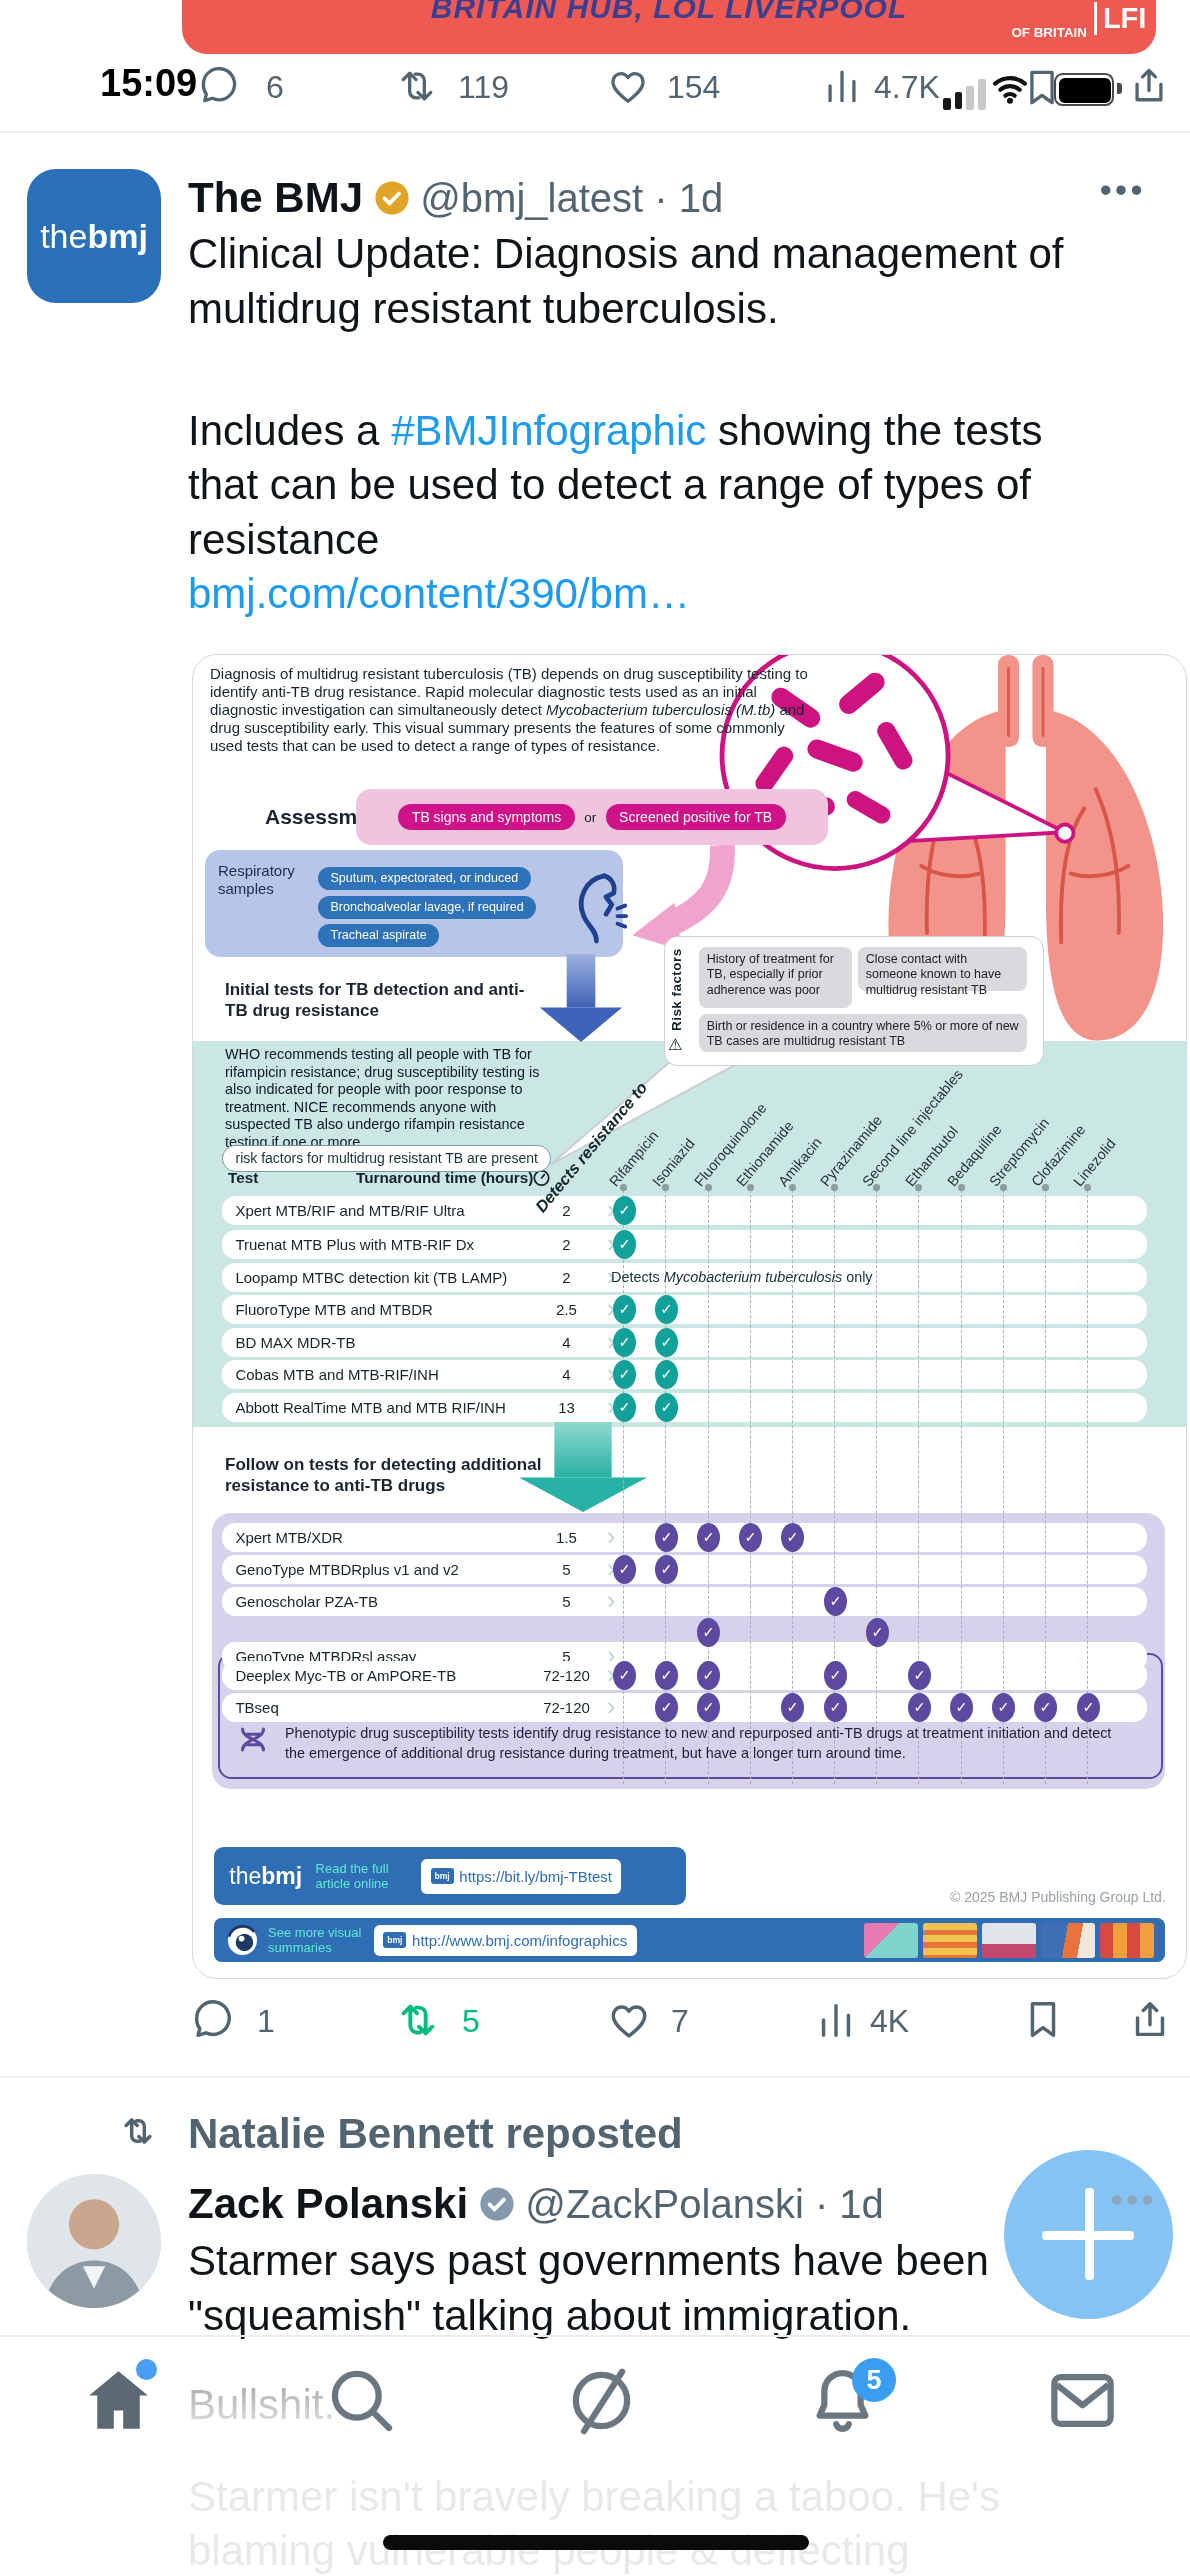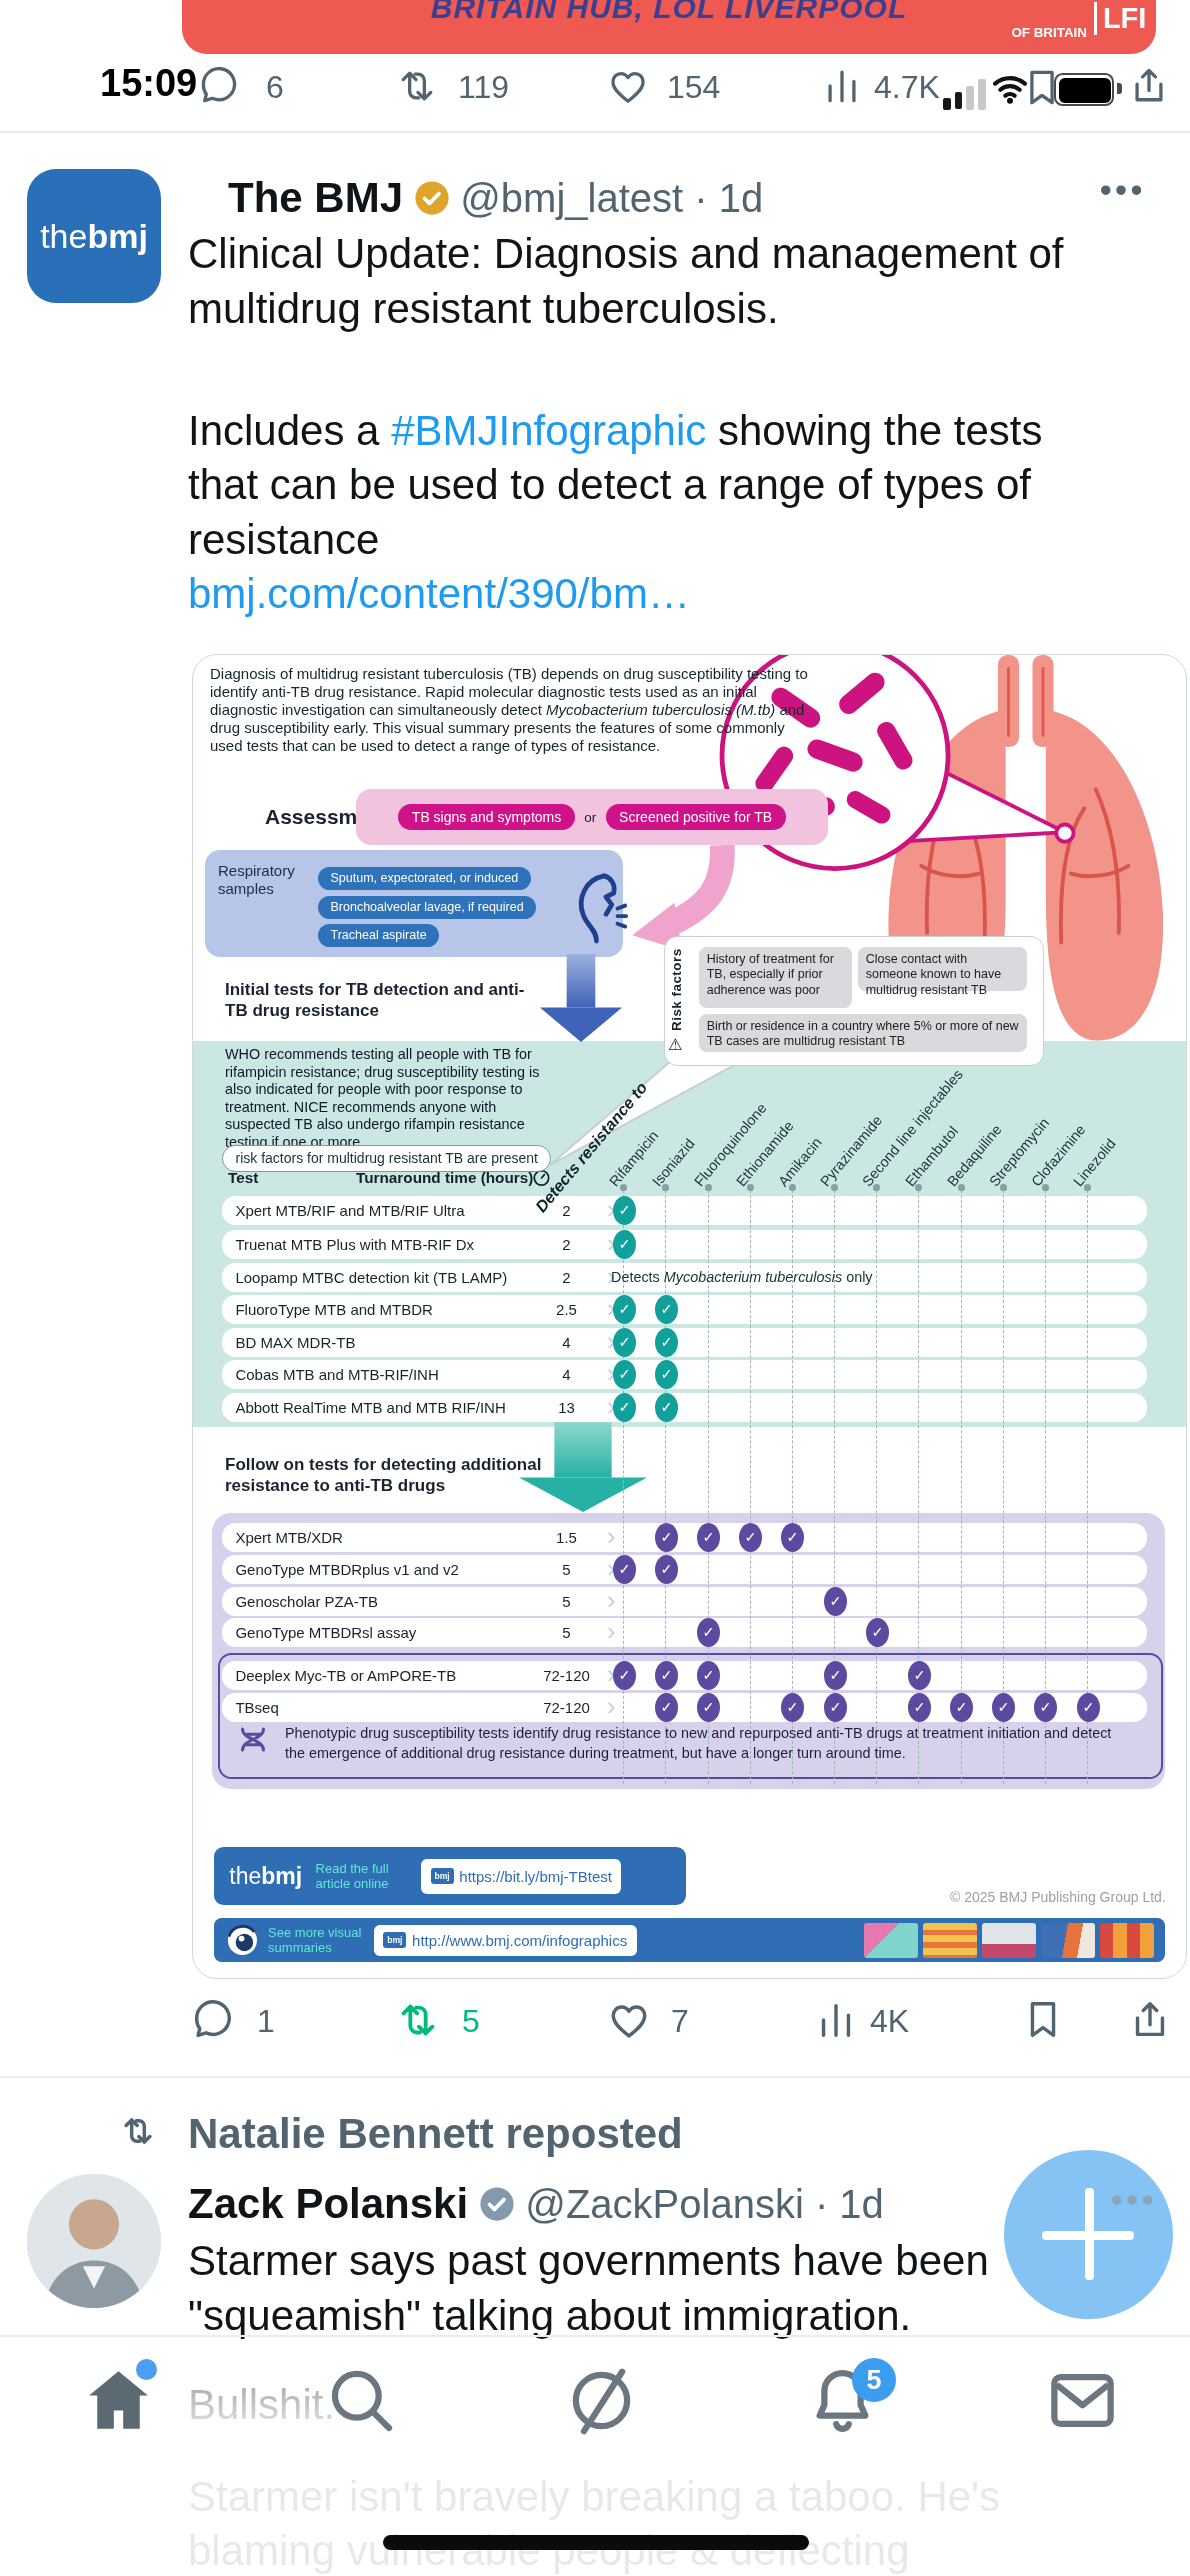--- a/index.html
+++ b/index.html
@@ -133,21 +133,21 @@
   <svg class="abs icn" style="left:1127px;top:9.6px;" width="44" height="44" viewBox="0 0 24 24" fill="none" stroke="#536471" stroke-width="1.8" stroke-linecap="round" stroke-linejoin="round">
       <path d="M12 14.5V3.5M8.5 7 12 3.5 15.5 7M5.5 11v8.5h13V11"></path>
     </svg>
 </div>
 
 <div class="abs divider" style="top:131px;"></div>
 
 <div class="abs avatar-bmj">
   <span><span>the</span><b>bmj</b></span>
 </div>
-<div class="abs" style="left:188px;top:171px;width:901px;height:54px;display:flex;align-items:center;gap:9.6px;margin-left:40px;">
+<div class="abs" style="left:188px;top:171px;width:901px;height:54px;display:flex;align-items:center;gap:9.6px;">
   <span class="name">The BMJ</span>
   <svg class="icn" width="38" height="38" viewBox="0 0 24 24">
       <circle cx="12" cy="12" r="10.5" fill="#dfa428"></circle>
       <path d="m7.3 12.3 3.1 3.1 6-6.2" fill="none" stroke="#fff" stroke-width="2.4" stroke-linecap="round" stroke-linejoin="round"></path>
     </svg>
   <span class="handle">@bmj_latest · 1d</span>
 </div>
 <span class="abs dots" style="left:1100px;top:171px;">•••</span>
 
 <div class="abs tweet-line" style="top:226px;">Clinical Update: Diagnosis and management of</div>
@@ -358,21 +358,21 @@
           <span class="igchev">›</span>
         </div>
         <div class="chk purp" style="left: 420px; top: 900px;">✓</div>
         <div class="chk purp" style="left: 462px; top: 900px;">✓</div>
         <div class="igrow" style="top: 932px;">
           <span class="igname">Genoscholar PZA-TB</span>
           <span class="igtime">5</span>
           <span class="igchev">›</span>
         </div>
         <div class="chk purp" style="left: 631px; top: 932px;">✓</div>
-        <div class="igrow" style="top: 963px;">
+        <div class="igrow" style="top: 987px;">
           <span class="igname">GenoType MTBDRsl assay</span>
           <span class="igtime">5</span>
           <span class="igchev">›</span>
         </div>
         <div class="chk purp" style="left: 504px; top: 963px;">✓</div>
         <div class="chk purp" style="left: 673px; top: 963px;">✓</div>
         <div class="igrow" style="top: 1006px;">
           <span class="igname">Deeplex Myc-TB or AmPORE-TB</span>
           <span class="igtime">72-120</span>
           <span class="igchev">›</span>

